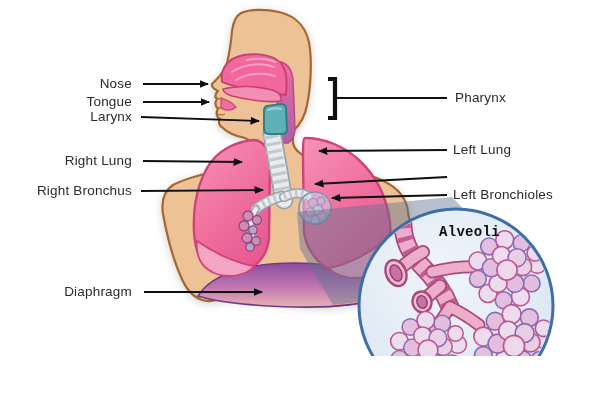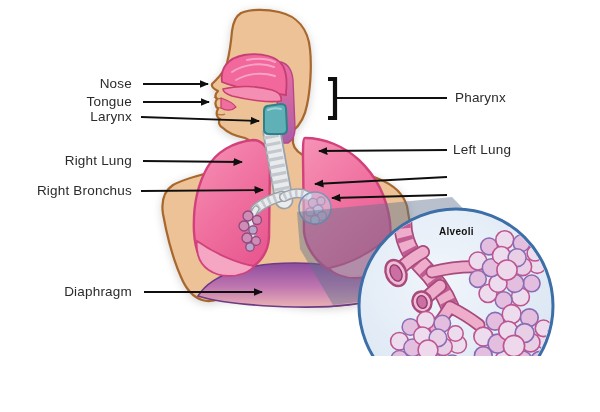--- a/index.html
+++ b/index.html
@@ -7,21 +7,21 @@
     position:relative;width:600px;height:356px;background:#ffffff;overflow:hidden;
     font-family:"Liberation Sans", sans-serif;
   }
   .stage svg{position:absolute;left:0;top:0;}
   .lbl{
     position:absolute;font-size:13.5px;color:#2b2b2b;white-space:nowrap;
     letter-spacing:.2px;line-height:16px;
   }
   .lbl.right-col{text-align:center;}
   .lbl.left-col{text-align:right;}
-  .lbl.inset-title{font-weight:bold;font-size:10px;color:#101010;letter-spacing:.3px;}
+  .lbl.inset-title{font-weight:bold;font-size:14px;color:#101010;letter-spacing:.3px;font-family:Liberation Mono, monospace;}
 </style>
 </head>
 <body>
 
 <div class="stage">
 
 <svg width="600" height="412" viewBox="0 0 600 412">
   <defs>
     <marker id="ah" markerWidth="11" markerHeight="9" refX="8.5" refY="4" orient="auto" markerUnits="userSpaceOnUse">
       <path d="M0,0 L9.5,4 L0,8 Z" fill="#0f0f0f"></path>
@@ -186,14 +186,15 @@
 </svg>
 
   <div class="lbl left-col" style="right:468px;top:76px;">Nose</div>
   <div class="lbl left-col" style="right:468px;top:94px;text-align:center;">Tongue</div>
   <div class="lbl left-col" style="right:468px;top:109px;">Larynx</div>
   <div class="lbl left-col" style="right:468px;top:183px;">Right Bronchus</div>
   <div class="lbl left-col" style="right:468px;top:153px;">Right Lung</div>
   <div class="lbl left-col" style="right:468px;top:284px;">Diaphragm</div>
   <div class="lbl right-col" style="left:455px;top:90px;">Pharynx</div>
   <div class="lbl right-col" style="left:453px;top:142px;">Left Lung</div>
+  <div class="lbl right-col" style="left:453px;top:187px;">Left Bronchioles</div>
   <div class="lbl inset-title" style="left:439px;top:224px;">Alveoli</div>
 </div>
 
 </body></html>

